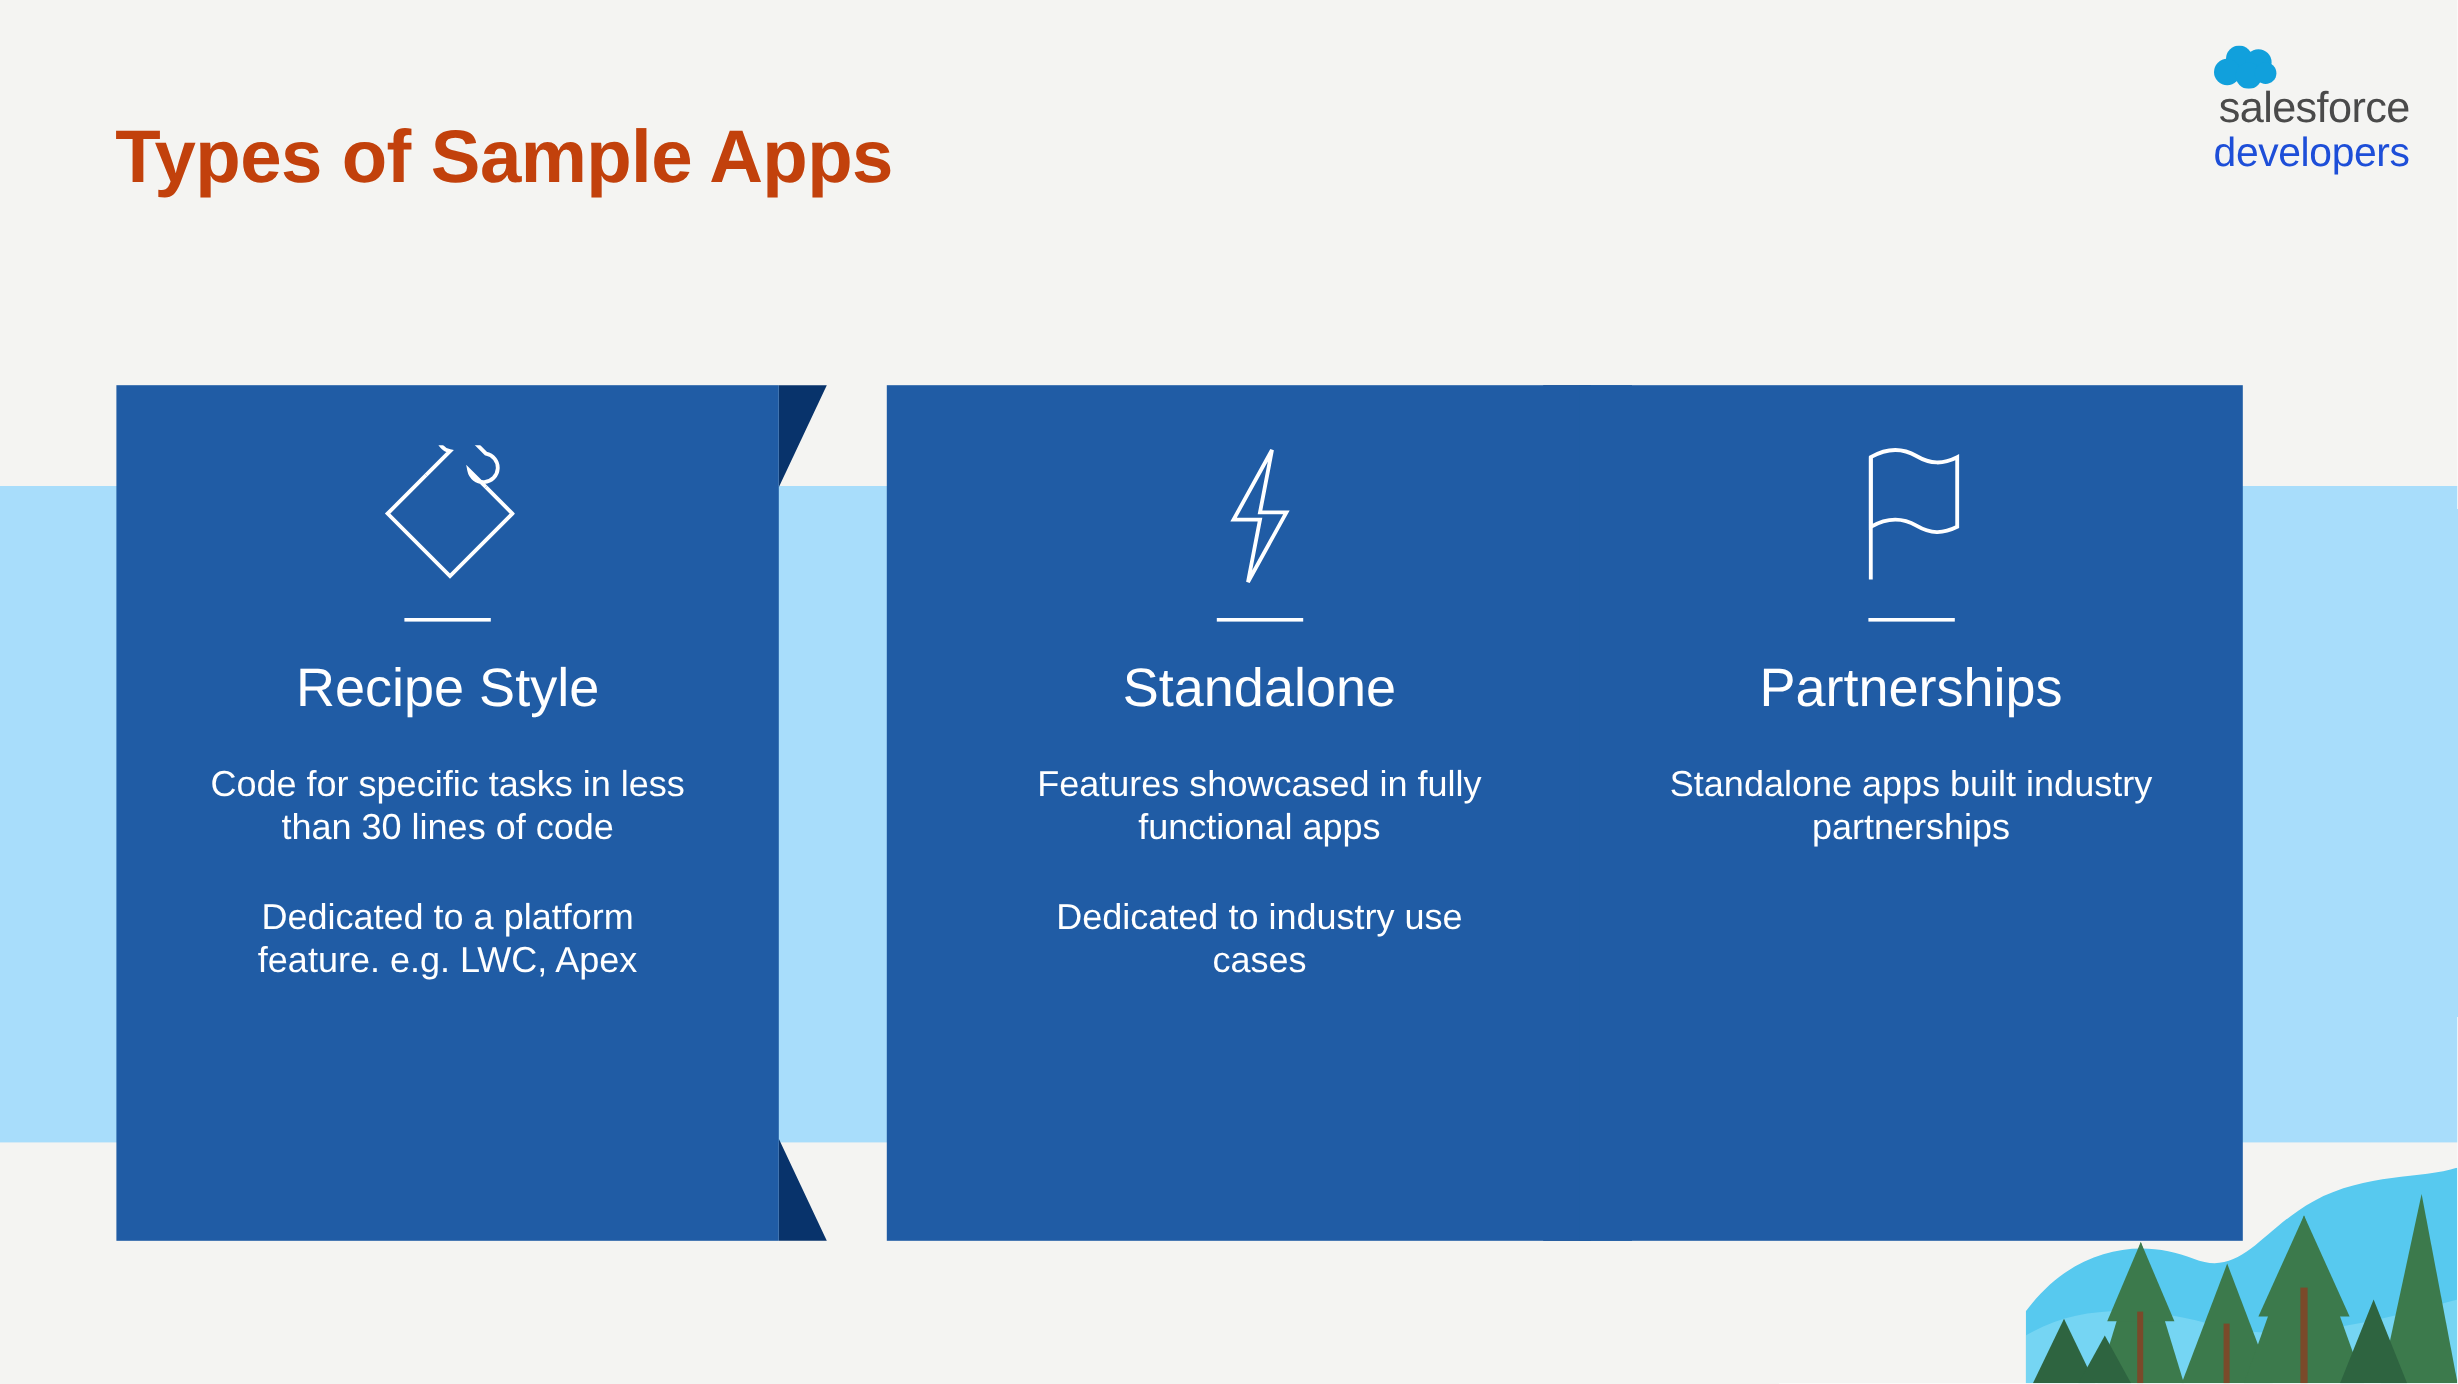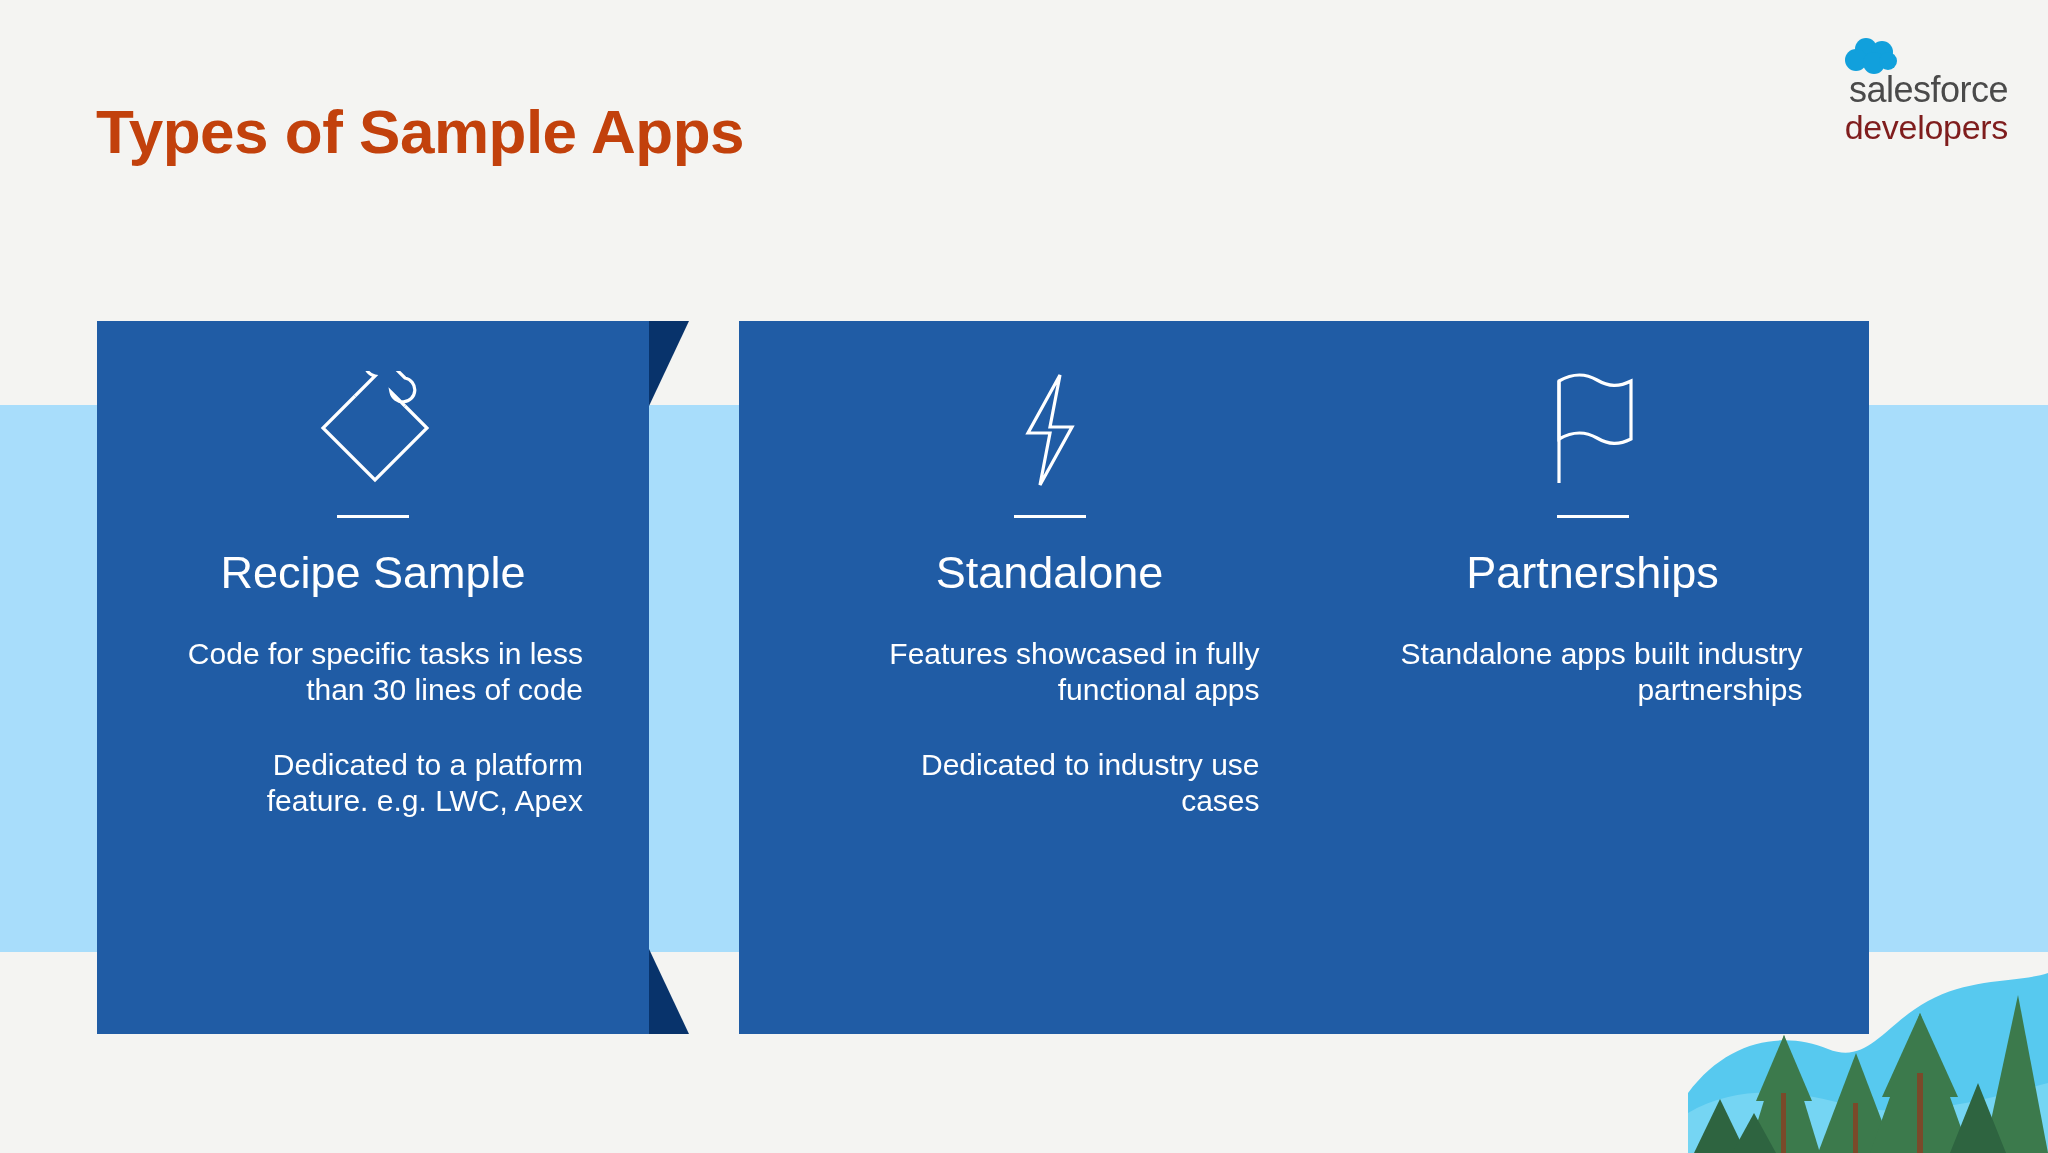--- a/index.html
+++ b/index.html
@@ -64,21 +64,21 @@
     letter-spacing: -0.5px;
     line-height: 1.02;
     font-weight: 500;
     margin-left: 16px;
   }
   .logo-sub {
     position: absolute;
     right: 20px;
     top: 80px;
     font-size: 34px;
-    color: #7f1d1d;
+    color: #1d4ed8;
     letter-spacing: -0.3px;
     line-height: 1.02;
   }
 
   
   .card {
     position: absolute;
     top: 321px;
     height: 713px;
     background: #205ca5;
@@ -129,21 +129,20 @@
     line-height: 1.1;
     font-weight: 400;
     letter-spacing: 0px;
   }
   .card-body {
     margin: 38px auto 0 auto;
     font-size: 30px;
     line-height: 1.22;
     font-weight: 400;
     max-width: 420px;
-    text-align: right;
   }
   .card-body.second {
   }
 
   
   .scenery {
     position: absolute;
     right: 0;
     bottom: 0;
     width: 360px;
@@ -181,21 +180,21 @@
   <div class="fold fold-bottom fold-c2"></div>
 
   <div class="card card-1">
     <div class="card-icon">
       <svg width="112" height="118" viewBox="0 0 112 118">
         <path d="M38 61 L6 93 L58 145 L110 93 L88 71" fill="none" stroke="#ffffff" stroke-width="3.2" transform="translate(0,-36)"></path>
         <path d="M38 61 L58 41 a12 12 0 1 1 14 -14 L88 43 a12 12 0 1 1 -14 14 L88 71" fill="none" stroke="#ffffff" stroke-width="3.2" transform="translate(0,-36)"></path>
       </svg>
     </div>
     <div class="card-rule"></div>
-    <div class="card-heading">Recipe Sample</div>
+    <div class="card-heading">Recipe Style</div>
     <div class="card-body">Code for specific tasks in less than 30 lines of code</div>
     <div class="card-body second">Dedicated to a platform feature. e.g. LWC, Apex</div>
   </div>
 
   <div class="card card-2">
     <div class="card-icon">
       <svg width="80" height="118" viewBox="0 0 80 118">
         <path d="M50 4 L18 62 L40 62 L30 114 L62 56 L40 56 Z" fill="none" stroke="#ffffff" stroke-width="3.2" stroke-linejoin="miter"></path>
       </svg>
     </div>

